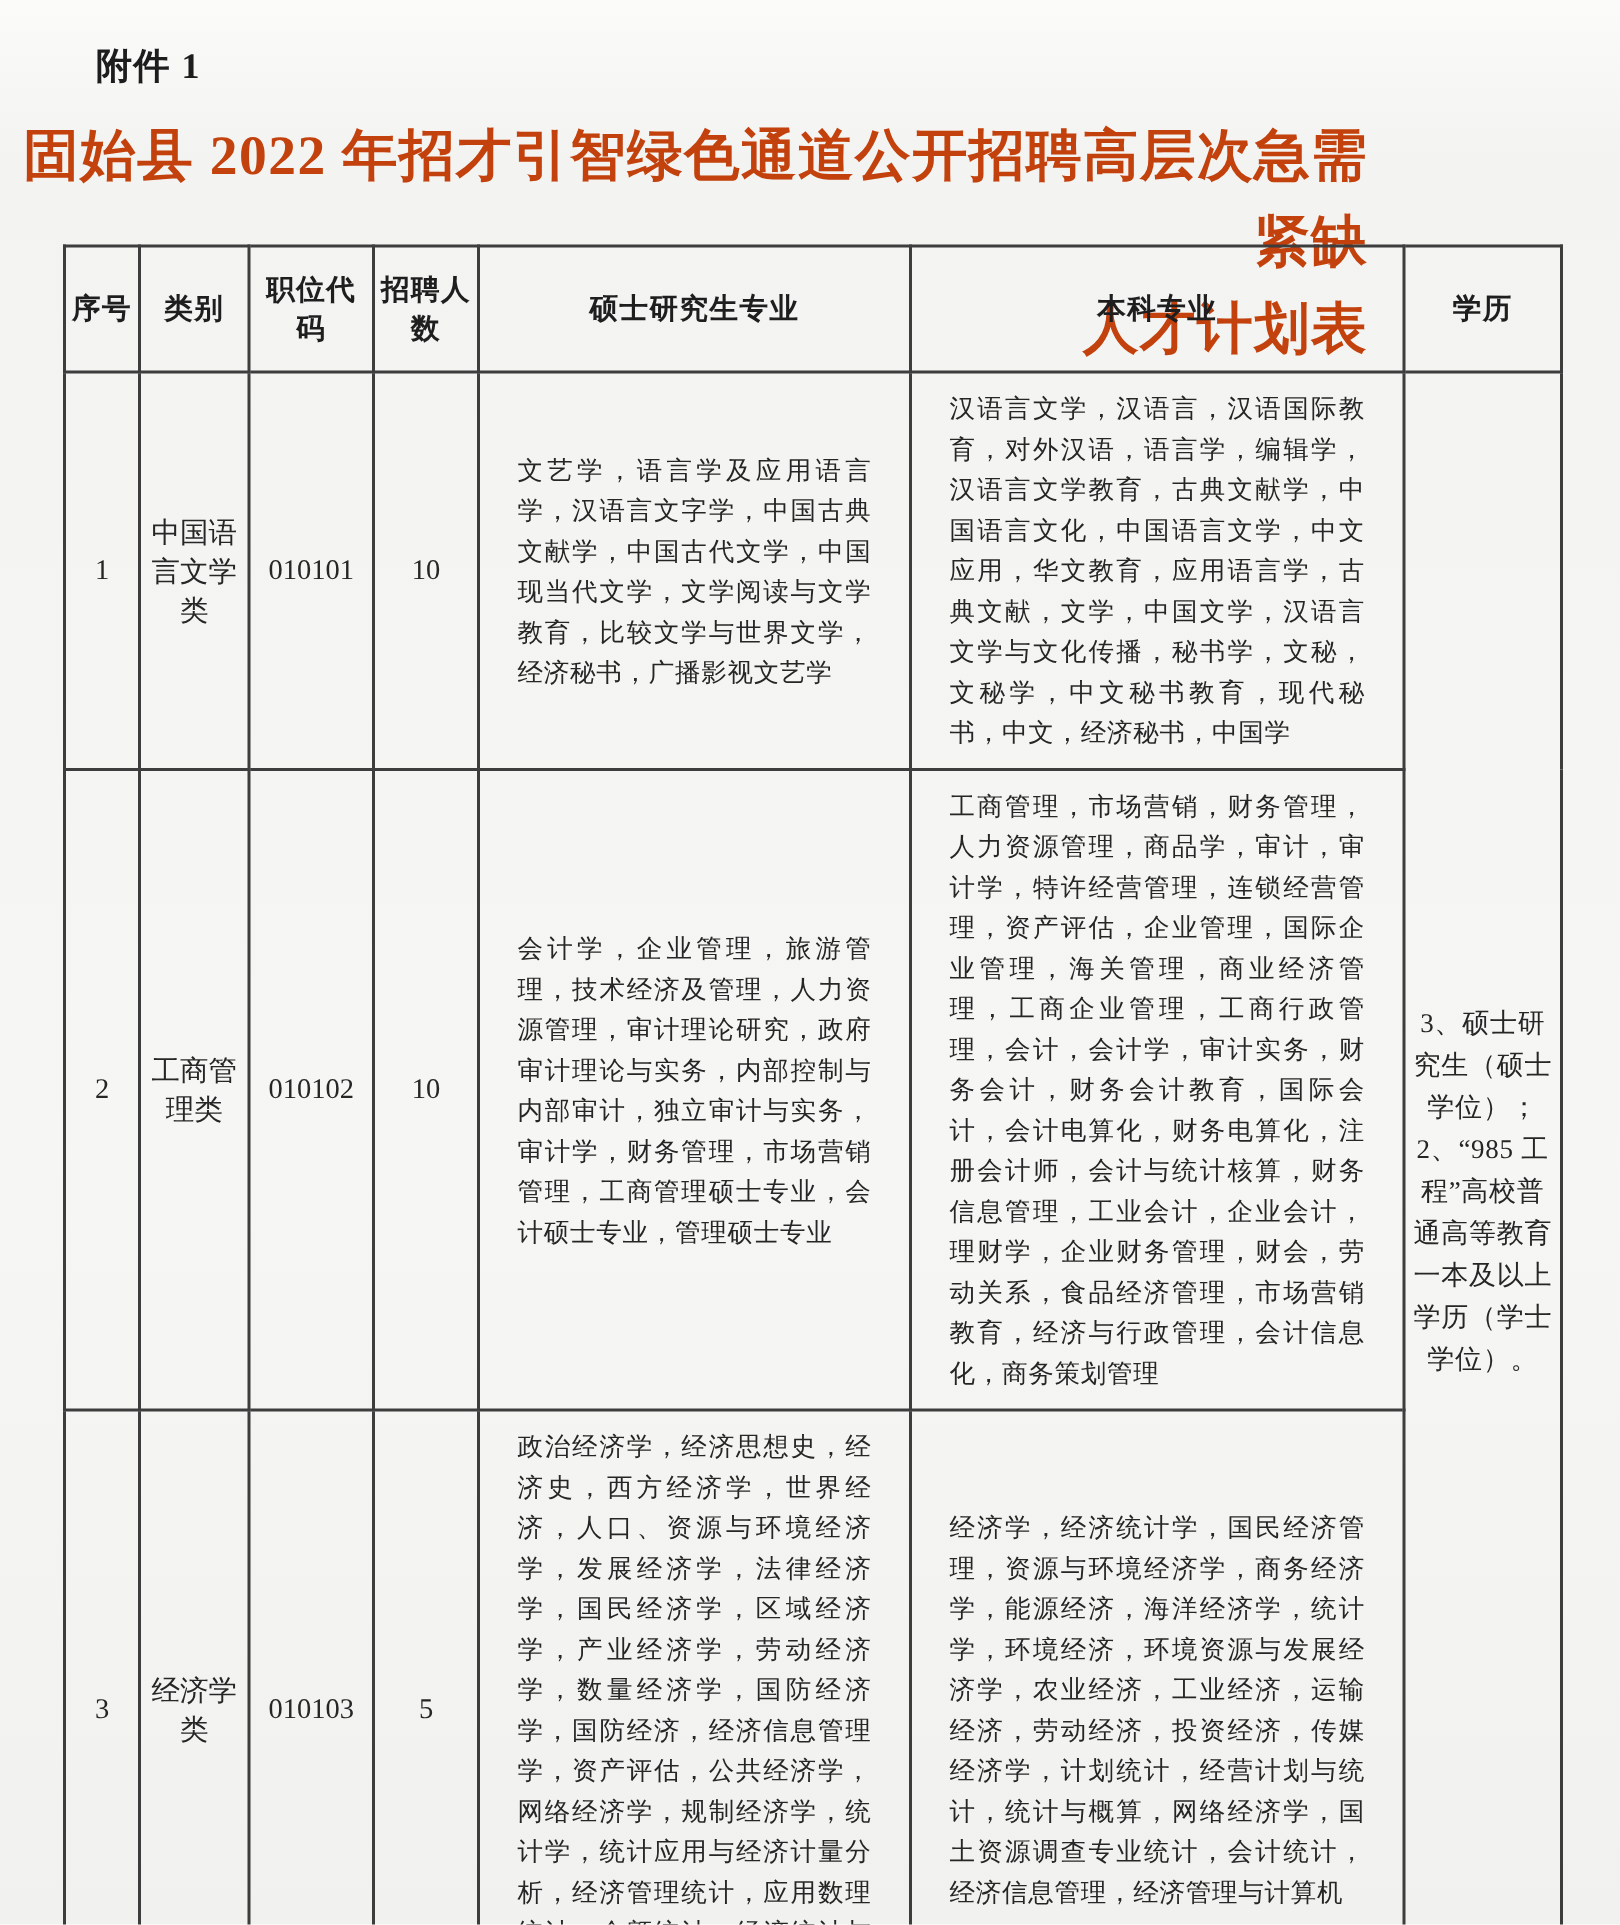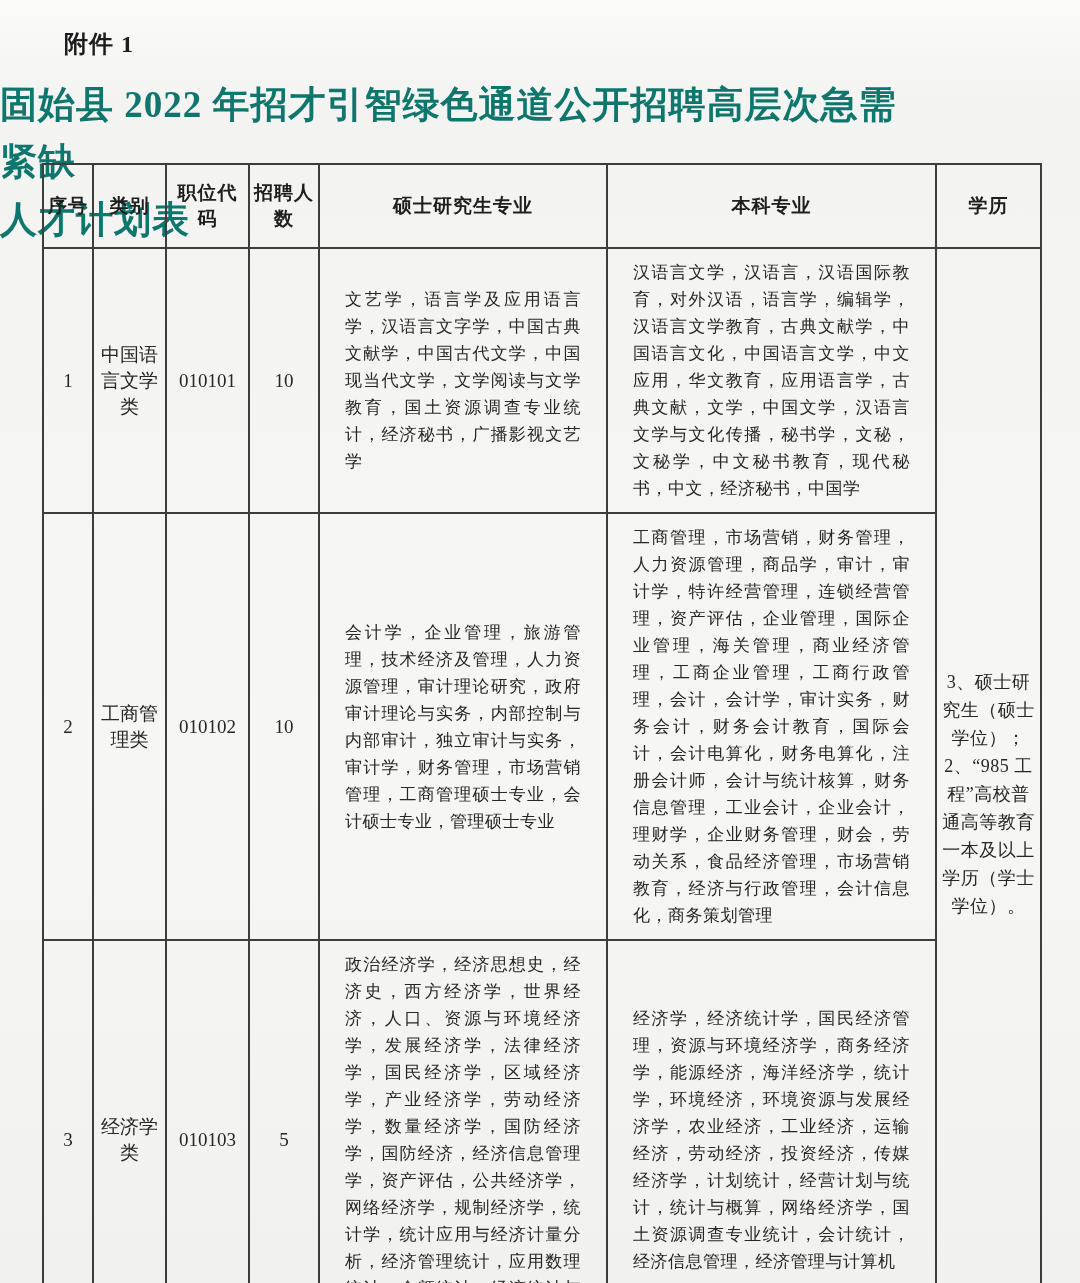--- a/index.html
+++ b/index.html
@@ -10,21 +10,21 @@
     color:#222;
     overflow:hidden;
   }
   .page{position:relative;width:912px;height:1283px;}
   .attachment{
     position:absolute;left:64px;top:28px;
     font-size:24px;font-weight:bold;letter-spacing:1px;color:#1d1d1d;
   }
   .doc-title{
     position:absolute;left:0;top:76px;width:100%;
-    text-align:left;font-weight:bold;color:#0f766e;
+    text-align:right;font-weight:bold;color:#c2410c;
     font-size:37px;line-height:1.55;letter-spacing:1px;
   }
   table.plan{
     position:absolute;left:42px;top:163px;
     width:998px;border-collapse:collapse;table-layout:fixed;
     background:transparent;
   }
   .plan th,.plan td{
     border:2px solid #3d3d3d;
     color:#262626;
@@ -78,21 +78,21 @@
       <th>招聘人数</th>
       <th>硕士研究生专业</th>
       <th>本科专业</th>
       <th>学历</th>
     </tr>
     <tr class="r1">
       <td class="center-cell">1</td>
       <td class="center-cell">中国语言文学类</td>
       <td class="center-cell">010101</td>
       <td class="center-cell">10</td>
-      <td class="majors">文艺学，语言学及应用语言学，汉语言文字学，中国古典文献学，中国古代文学，中国现当代文学，文学阅读与文学教育，国土资源调查专业统计，经济秘书，广播影视文艺学</td>
+      <td class="majors">文艺学，语言学及应用语言学，汉语言文字学，中国古典文献学，中国古代文学，中国现当代文学，文学阅读与文学教育，比较文学与世界文学，经济秘书，广播影视文艺学</td>
       <td class="majors">汉语言文学，汉语言，汉语国际教育，对外汉语，语言学，编辑学，汉语言文学教育，古典文献学，中国语言文化，中国语言文学，中文应用，华文教育，应用语言学，古典文献，文学，中国文学，汉语言文学与文化传播，秘书学，文秘，文秘学，中文秘书教育，现代秘书，中文，经济秘书，中国学</td>
       <td class="edu" rowspan="3">3、硕士研究生（硕士学位）；2、“985 工程”高校普通高等教育一本及以上学历（学士学位）。</td>
     </tr>
     <tr class="r2">
       <td class="center-cell">2</td>
       <td class="center-cell">工商管理类</td>
       <td class="center-cell">010102</td>
       <td class="center-cell">10</td>
       <td class="majors">会计学，企业管理，旅游管理，技术经济及管理，人力资源管理，审计理论研究，政府审计理论与实务，内部控制与内部审计，独立审计与实务，审计学，财务管理，市场营销管理，工商管理硕士专业，会计硕士专业，管理硕士专业</td>
       <td class="majors">工商管理，市场营销，财务管理，人力资源管理，商品学，审计，审计学，特许经营管理，连锁经营管理，资产评估，企业管理，国际企业管理，海关管理，商业经济管理，工商企业管理，工商行政管理，会计，会计学，审计实务，财务会计，财务会计教育，国际会计，会计电算化，财务电算化，注册会计师，会计与统计核算，财务信息管理，工业会计，企业会计，理财学，企业财务管理，财会，劳动关系，食品经济管理，市场营销教育，经济与行政管理，会计信息化，商务策划管理</td>

